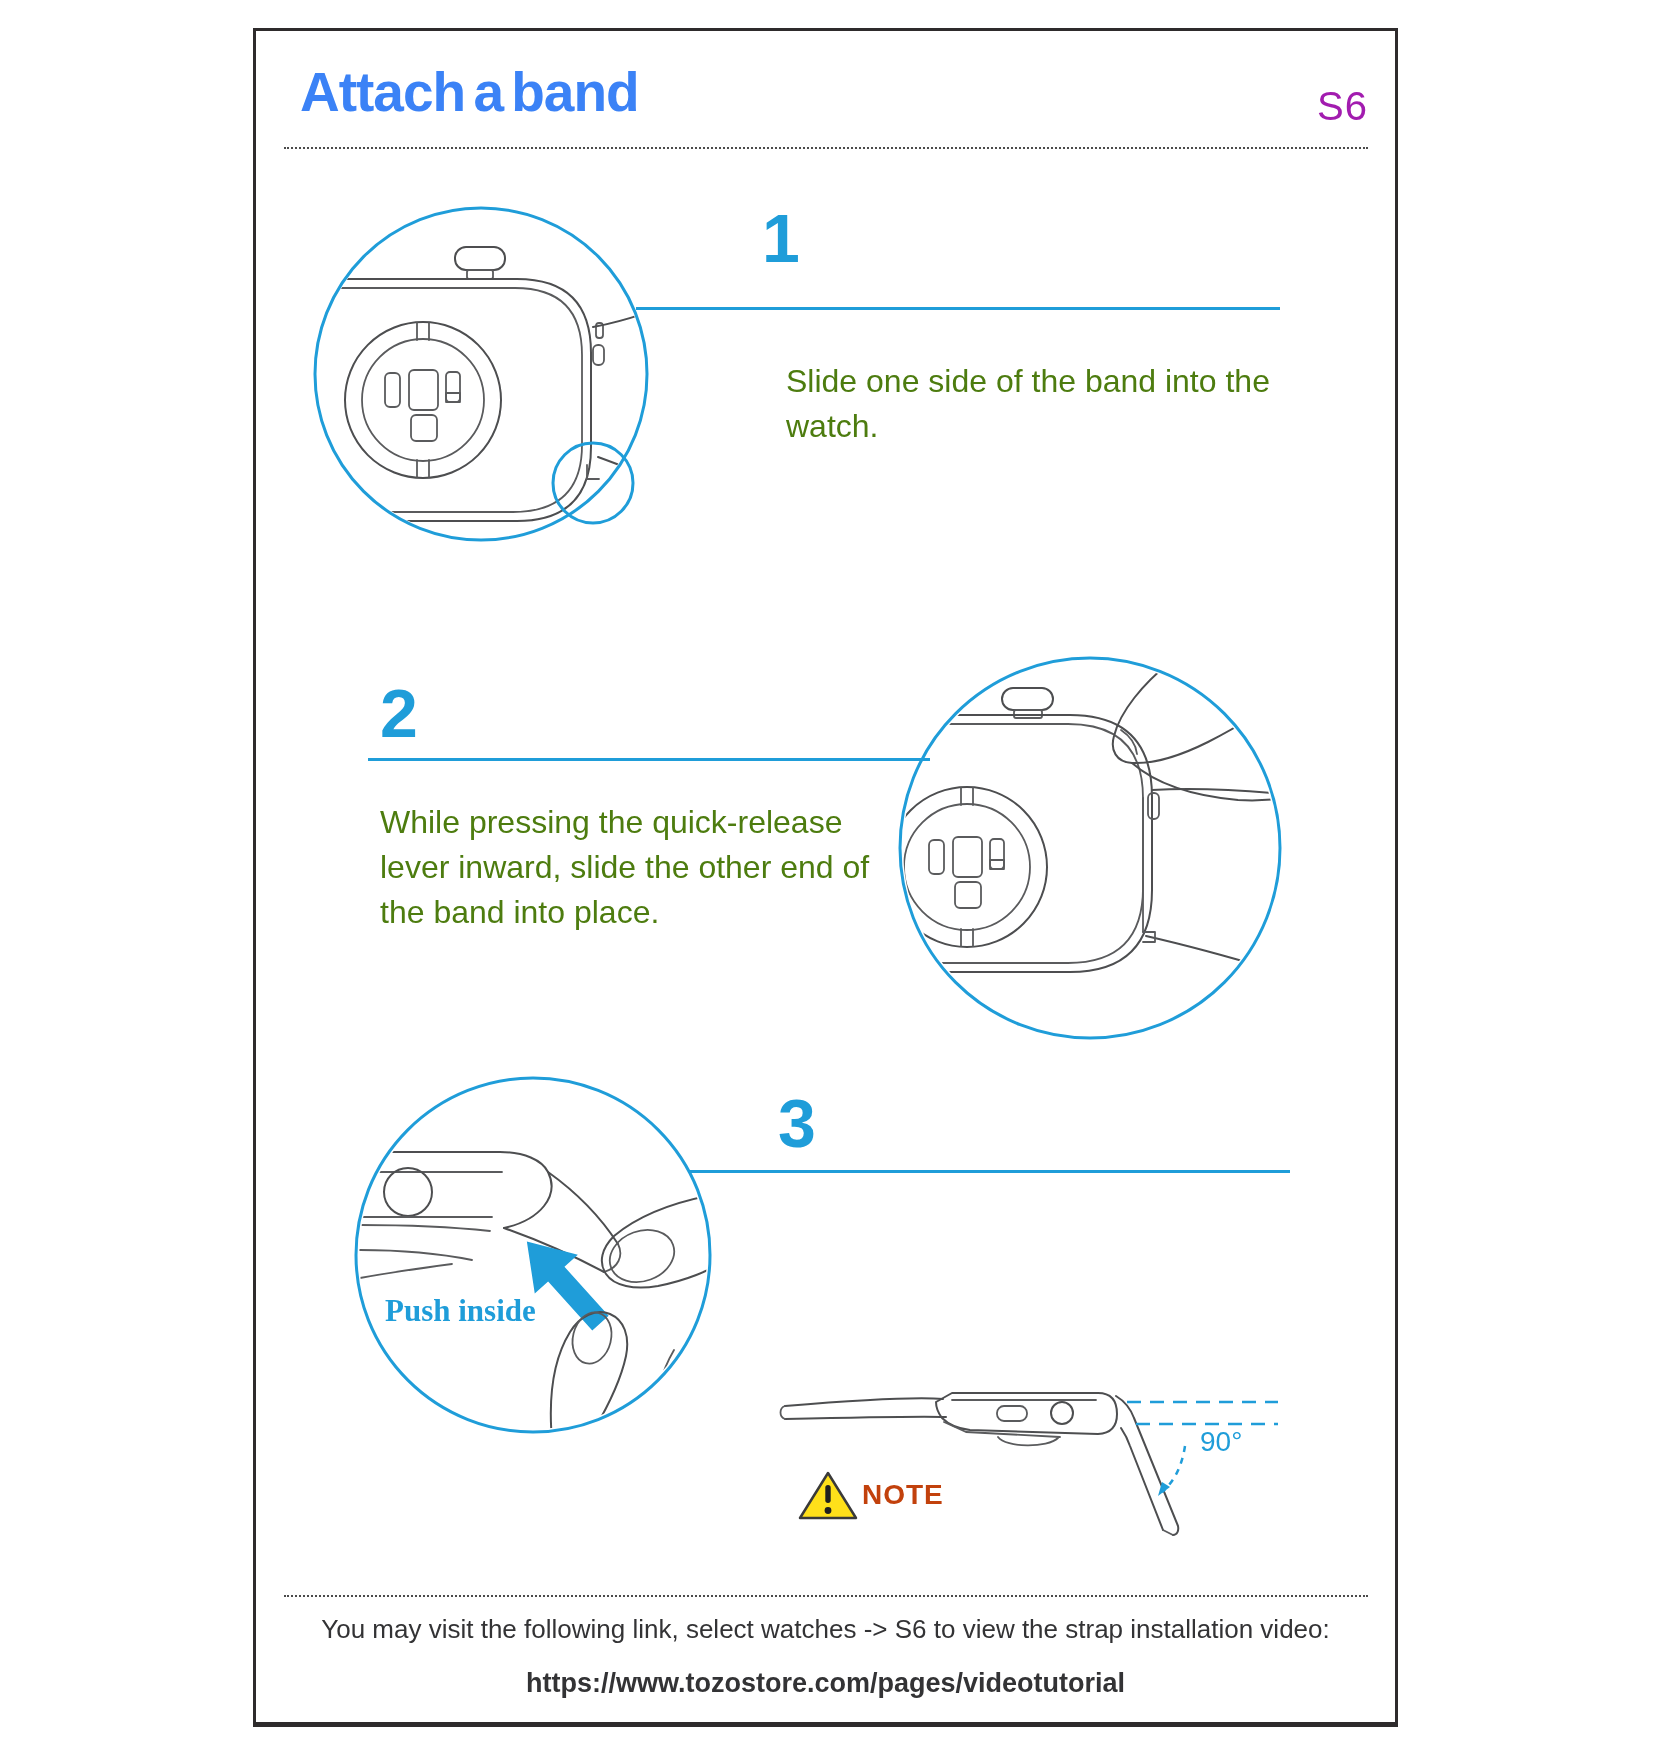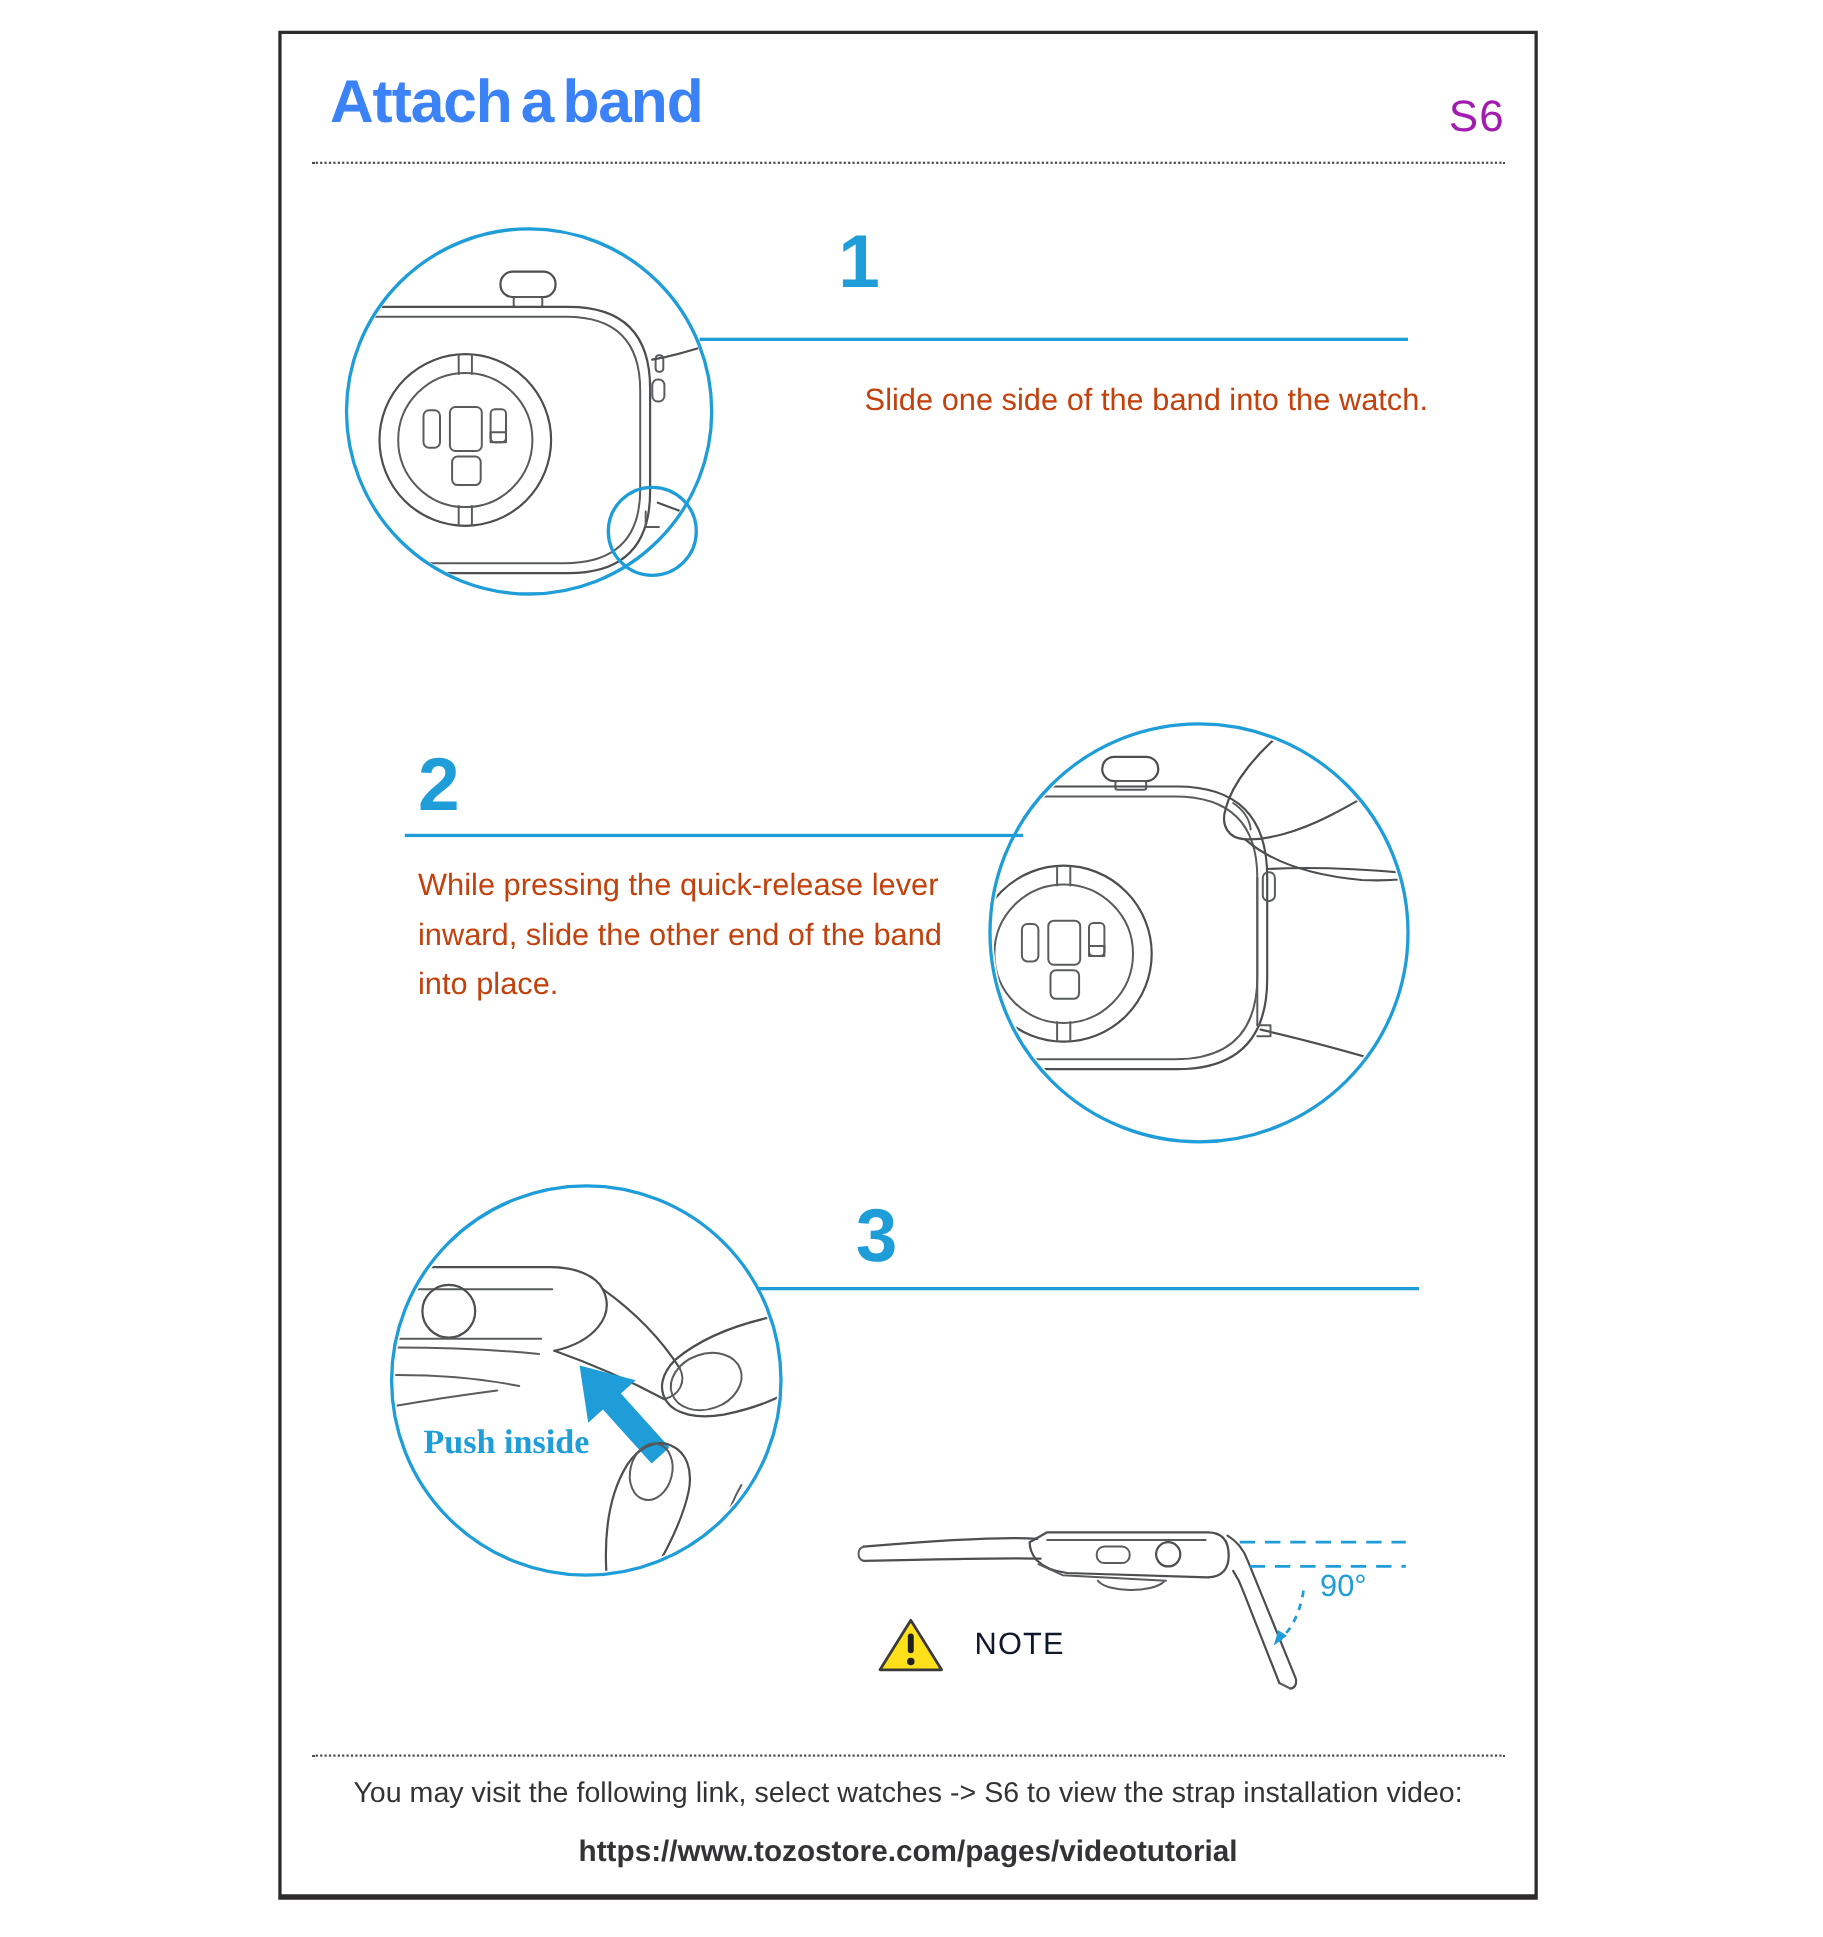--- a/index.html
+++ b/index.html
@@ -14,26 +14,26 @@
   }
   .dotted-rule{height:0;border-top:2.5px dotted #4b4b4b;}
   #doc-title{
     left:300px;top:60px;font-size:55px;font-weight:700;color:#3b82f6;
     letter-spacing:-1px;word-spacing:-6px;
   }
   #model-label{left:1260px;top:84px;width:108px;text-align:right;
     font-size:40px;font-weight:400;color:#a21caf;letter-spacing:1px;}
   .step-number{font-size:68px;font-weight:700;color:#1f9dd9;line-height:64px;}
   .step-line{height:3px;background:#1f9dd9;z-index:1;}
-  .step-text{font-size:28px;line-height:45px;color:#c2410c;}
+  .step-text{font-size:32px;line-height:45px;color:#4d7c0f;margin-top:18px;}
   .svg-ill{z-index:2;}
   .blue-label{color:#1f9dd9;font-weight:700;}
   #push-inside-label{left:385px;top:1293px;font-size:31px;z-index:3;font-family:Liberation Serif, serif;}
   #angle-label{left:1200px;top:1426px;font-size:28px;font-weight:400;color:#1f9dd9;z-index:3;}
-  #note-label{left:886px;top:1479px;font-size:28px;font-weight:400;color:#0f172a;letter-spacing:1px;}
+  #note-label{left:862px;top:1479px;font-size:28px;font-weight:700;color:#c2410c;letter-spacing:1px;}
   .footer-line{left:253px;width:1145px;text-align:center;color:#333335;}
   #footer-line1{top:1614px;font-size:26px;}
   #footer-line2{top:1652px;font-size:27px;font-weight:700;margin-top:16px;}
   .art{stroke:#4d4e50;fill:none;stroke-width:2;stroke-linecap:round;stroke-linejoin:round;}
   .art-thin{stroke:#5a5b5d;fill:none;stroke-width:1.8;stroke-linecap:round;stroke-linejoin:round;}
   .blue-stroke{stroke:#1f9dd9;fill:none;}
 </style>
 </head>
 <body>
 

